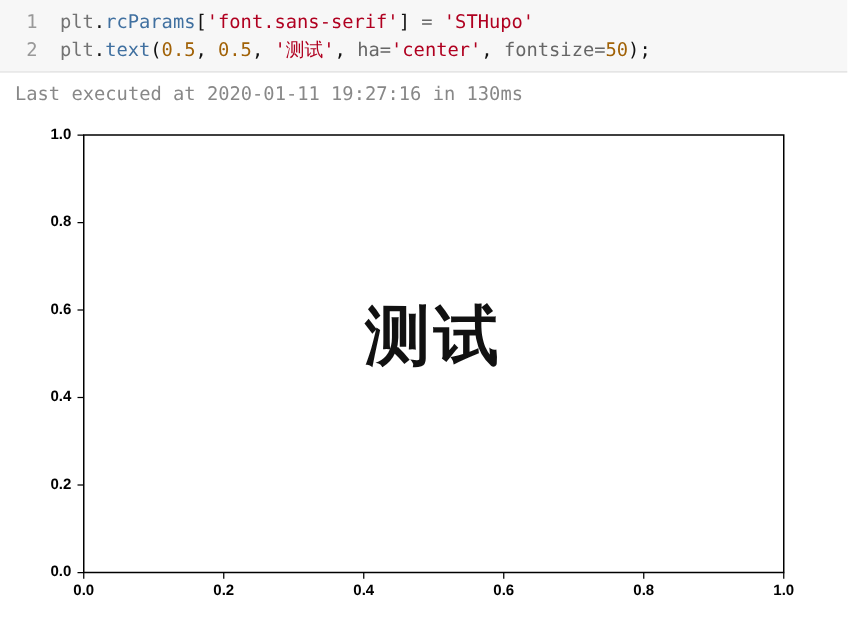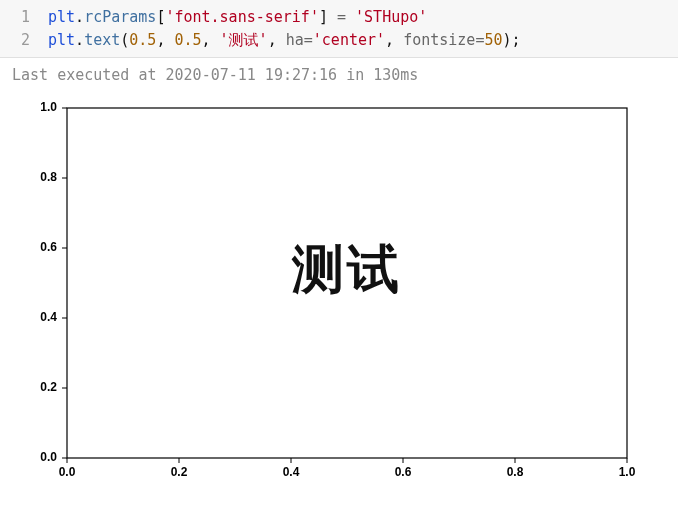--- a/index.html
+++ b/index.html
@@ -22,21 +22,21 @@
     color: #999;
     text-align: right;
     user-select: none;
     background: #f7f7f7;
   }
   .gutter div { min-width: 14px; }
   .code {
     padding: 6px 10px 6px 8px;
     white-space: pre;
   }
-  .tok-obj { color: #1d4ed8; }
+  .tok-obj { color: #737373; }
   .tok-punct { color: #111; }
   .tok-attr { color: #4070a0; }
   .tok-str { color: #b00020; text-align: center; }
   .tok-num { color: #a16207; }
   .tok-arg { color: #666; margin-top: 20px; }
   .tok-eq { color: #666; }
 
   .exec-status {
     font-family: "Consolas","Menlo",monospace;
     font-size: 15px;
@@ -72,21 +72,21 @@
 <body>
 
 <div class="code-cell">
   <div class="gutter">
     <div>1</div>
     <div>2</div>
   </div>
   <div class="code"><div><span class="tok-obj">plt</span><span class="tok-punct">.</span><span class="tok-attr">rcParams</span><span class="tok-punct">[</span><span class="tok-str">'font.sans-serif'</span><span class="tok-punct">]</span><span class="tok-eq"> = </span><span class="tok-str">'STHupo'</span></div><div><span class="tok-obj">plt</span><span class="tok-punct">.</span><span class="tok-attr">text</span><span class="tok-punct">(</span><span class="tok-num">0.5</span><span class="tok-punct">, </span><span class="tok-num">0.5</span><span class="tok-punct">, </span><span class="tok-str">'测试'</span><span class="tok-punct">, </span><span class="tok-arg">ha</span><span class="tok-eq">=</span><span class="tok-str">'center'</span><span class="tok-punct">, </span><span class="tok-arg">fontsize</span><span class="tok-eq">=</span><span class="tok-num">50</span><span class="tok-punct">)</span><span class="tok-punct">;</span></div></div>
 </div>
 
-<div class="exec-status">Last executed at 2020-07-11 19:27:16 in 130ms</div>
+<div class="exec-status">Last executed at 2020-01-11 19:27:16 in 130ms</div>
 
 <div class="plot-wrap">
   <svg class="plot" width="630" height="395" viewBox="0 0 630 395">
     <g transform="translate(55,12)">
       <rect x="0" y="0" width="560" height="350" class="axis-line"></rect>
       <g>
         <line class="tick" x1="0" x2="-5" y1="350" y2="350"></line>
         <text class="tick-label" x="-10" y="350" text-anchor="end" dominant-baseline="middle">0.0</text>
         <line class="tick" x1="0" x2="-5" y1="280" y2="280"></line>
         <text class="tick-label" x="-10" y="280" text-anchor="end" dominant-baseline="middle">0.2</text>

